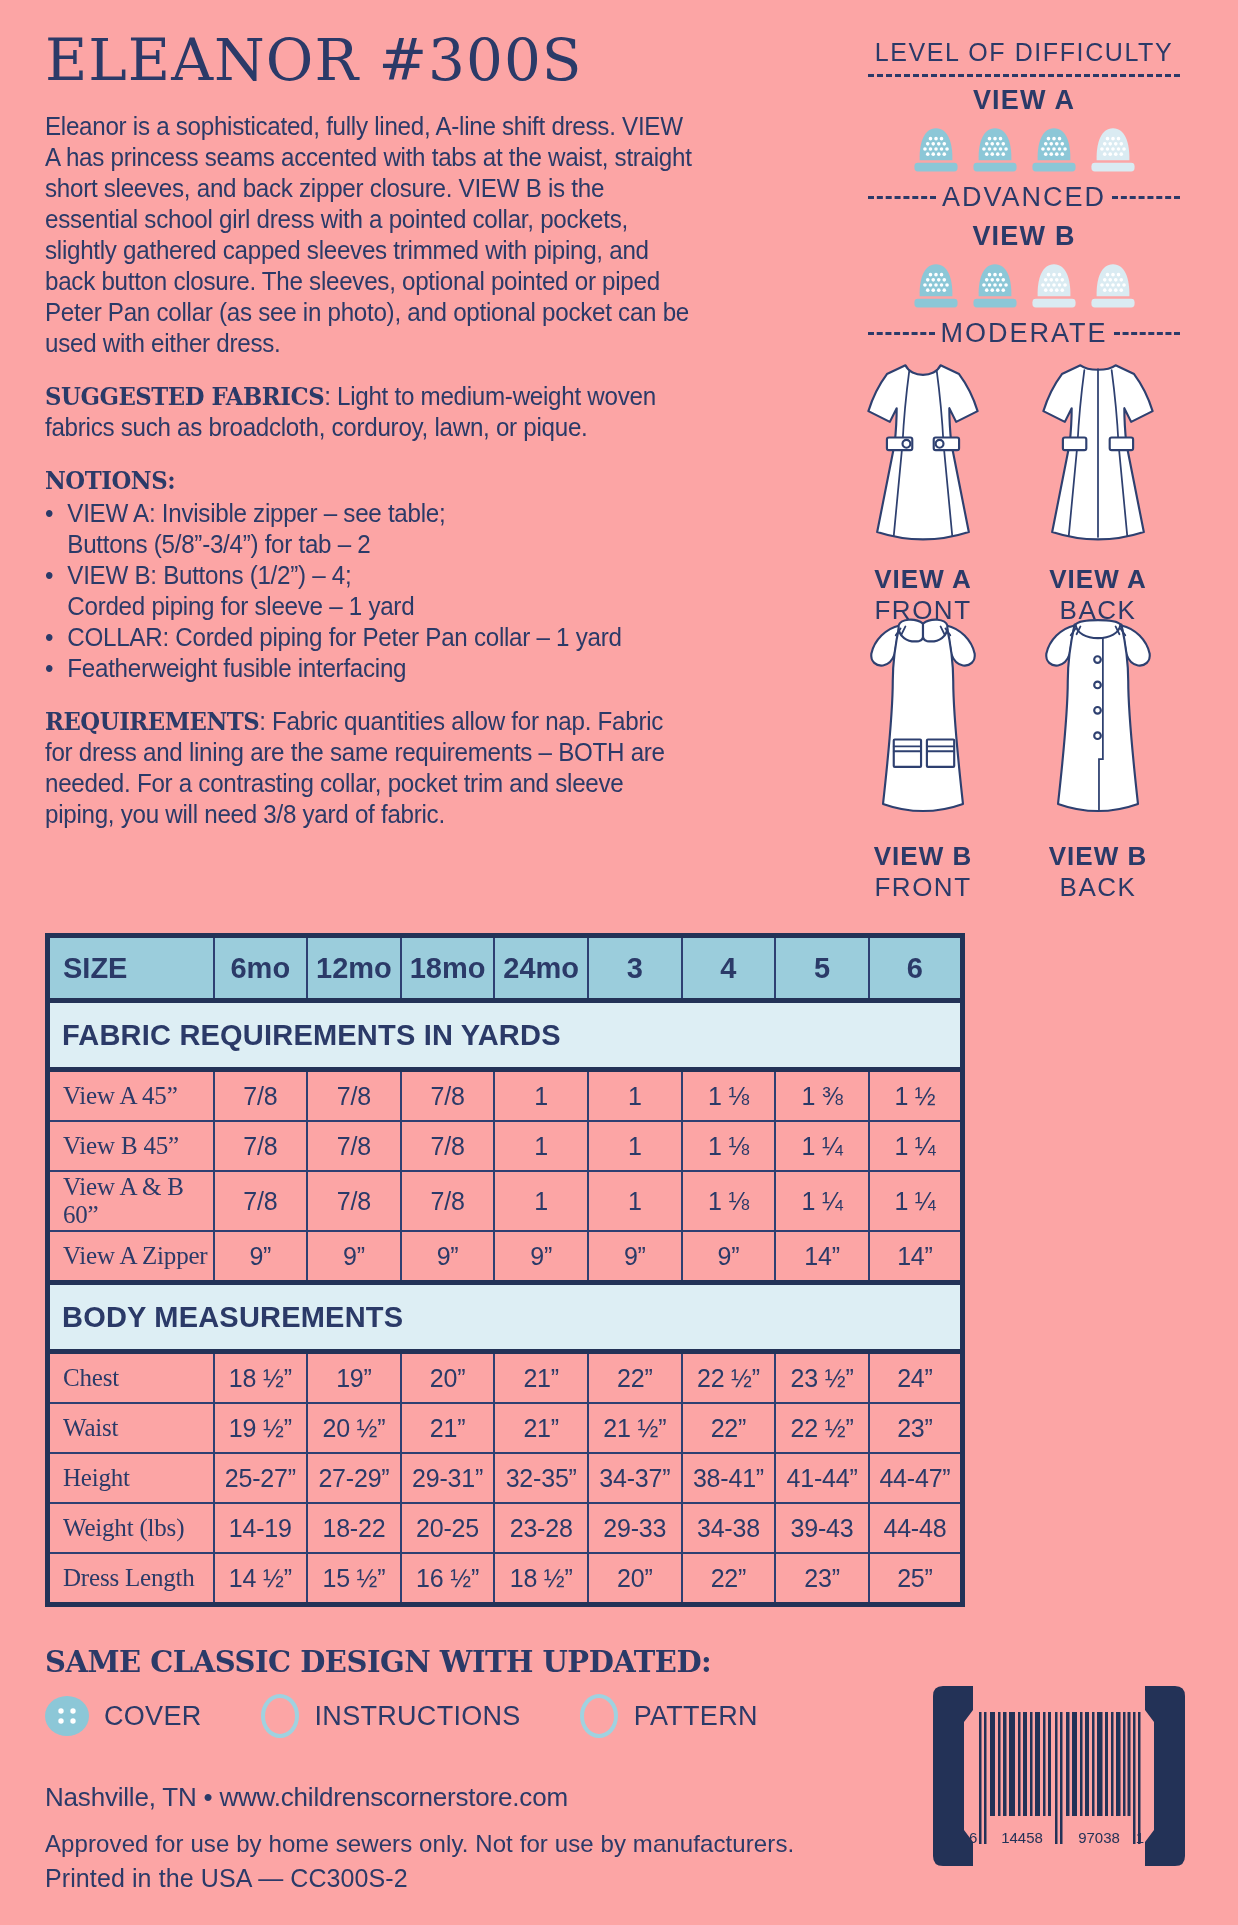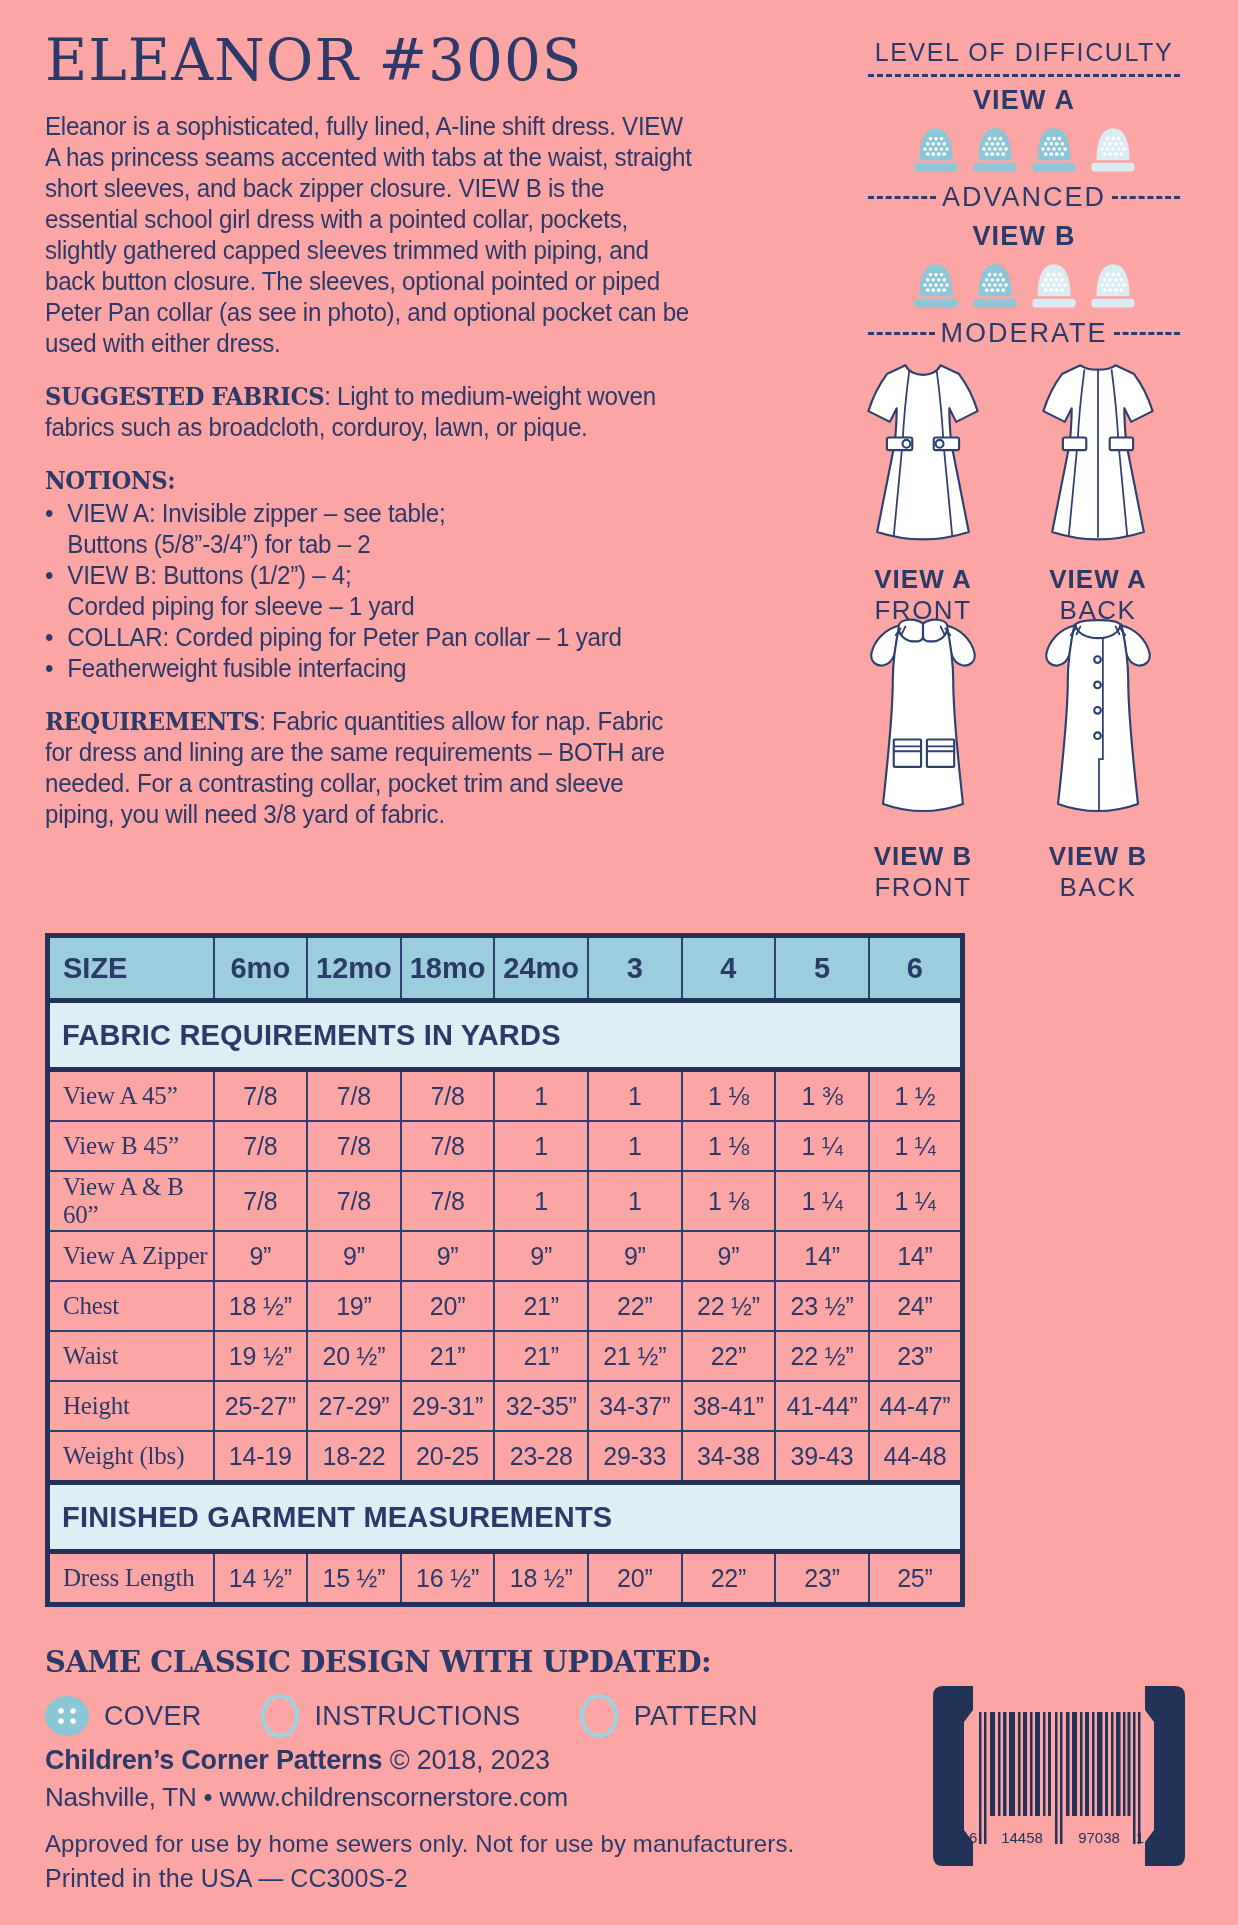--- a/index.html
+++ b/index.html
@@ -424,20 +424,23 @@
           <td class="">9”</td>
           <td class="">9”</td>
           <td class="">9”</td>
           <td class="">9”</td>
           <td class="">9”</td>
           <td class="">9”</td>
           <td class="">14”</td>
           <td class="">14”</td>
         </tr>
         <tr>
+          <td class="sec" colspan="9">BODY MEASUREMENTS</td>
+        </tr>
+        <tr>
           <td class="first">Chest</td>
           <td class="">18 ½”</td>
           <td class="">19”</td>
           <td class="">20”</td>
           <td class="">21”</td>
           <td class="">22”</td>
           <td class="">22 ½”</td>
           <td class="">23 ½”</td>
           <td class="">24”</td>
         </tr>
@@ -466,23 +469,20 @@
         <tr>
           <td class="first">Weight (lbs)</td>
           <td class="">14-19</td>
           <td class="">18-22</td>
           <td class="">20-25</td>
           <td class="">23-28</td>
           <td class="">29-33</td>
           <td class="">34-38</td>
           <td class="">39-43</td>
           <td class="">44-48</td>
-        </tr>
-        <tr>
-          <td class="sec" colspan="9">FINISHED GARMENT MEASUREMENTS</td>
         </tr>
         <tr>
           <td class="first">Dress Length</td>
           <td class="">14 ½”</td>
           <td class="">15 ½”</td>
           <td class="">16 ½”</td>
           <td class="">18 ½”</td>
           <td class="">20”</td>
           <td class="">22”</td>
           <td class="">23”</td>
@@ -511,21 +511,20 @@
       <span>INSTRUCTIONS</span>
     </div>
     <div class="updated-item">
       <svg width="44" height="46" viewBox="0 0 44 46">
         <ellipse cx="22" cy="23" rx="17" ry="20" fill="none" stroke="#9fd2e0" stroke-width="4"></ellipse>
       </svg>
       <span>PATTERN</span>
     </div>
   </div>
 
-  <div class="brand"><b>Children’s Corner Patterns</b><span> © 2018, 2023</span></div>
   <div class="address">Nashville, TN • www.childrenscornerstore.com</div>
   <div class="approved">Approved for use by home sewers only. Not for use by manufacturers.</div>
   <div class="printed">Printed in the USA — CC300S-2</div>
 
   <div class="barcode">
     <svg width="252" height="182" viewBox="0 0 252 182">
       <g fill="#233257">
         <path d="M10,0 H40 V24 L31,36 V144 L40,156 V180 H10 Q0,180 0,170 V10 Q0,0 10,0 Z"></path>
         <path d="M242,0 H212 V24 L221,36 V144 L212,156 V180 H242 Q252,180 252,170 V10 Q252,0 242,0 Z"></path>
         <rect x="46" y="26" width="2.5" height="132"></rect>

